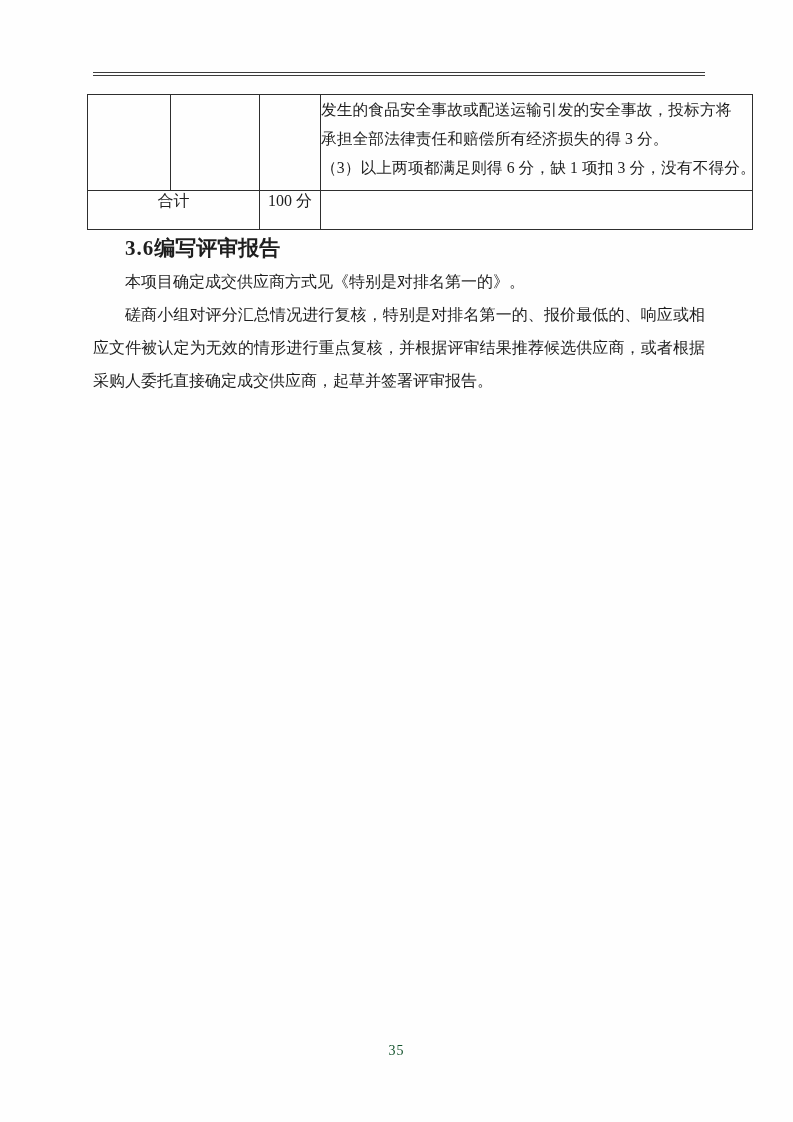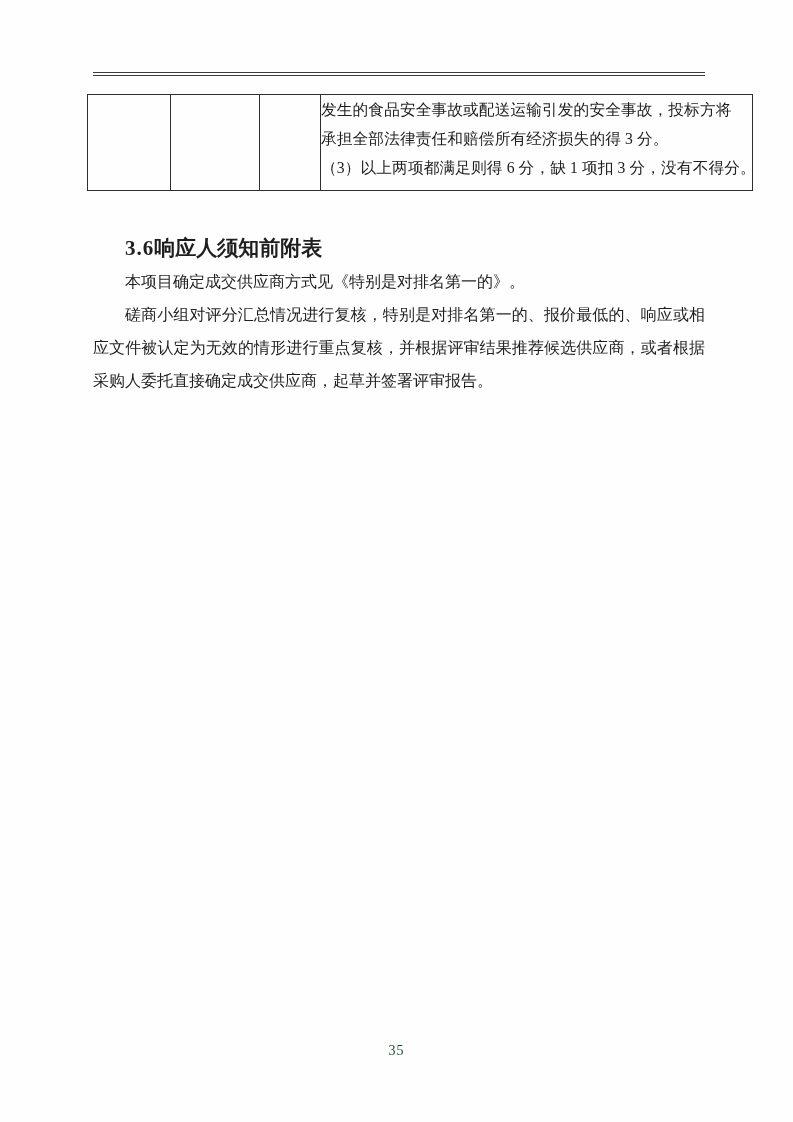--- a/index.html
+++ b/index.html
@@ -115,24 +115,29 @@
     <tr class="row-criteria">
       <td></td>
       <td></td>
       <td></td>
       <td class="score-desc-cell">
         <div class="cell-line">发生的食品安全事故或配送运输引发的安全事故，投标方将</div>
         <div class="cell-line">承担全部法律责任和赔偿所有经济损失的得 3 分。</div>
         <div class="cell-line">（3）以上两项都满足则得 6 分，缺 1 项扣 3 分，没有不得分。</div>
       </td>
     </tr>
+    <tr class="row-total">
+      <td class="total-label-cell" colspan="2">合计</td>
+      <td class="total-score-cell">100 分</td>
+      <td></td>
+    </tr>
   </tbody>
 </table>
 
 <div class="text-column">
   <h3 class="section-heading">
-    <span class="heading-number">3.6</span><span class="heading-title">响应人须知前附表</span>
+    <span class="heading-number">3.6</span><span class="heading-title">编写评审报告</span>
   </h3>
   <p class="paragraph">本项目确定成交供应商方式见《特别是对排名第一的》。</p>
   <p class="paragraph">磋商小组对评分汇总情况进行复核，特别是对排名第一的、报价最低的、响应或相应文件被认定为无效的情形进行重点复核，并根据评审结果推荐候选供应商，或者根据采购人委托直接确定成交供应商，起草并签署评审报告。</p>
 </div>
 
 <div class="page-number">35</div>
 
 </body></html>

